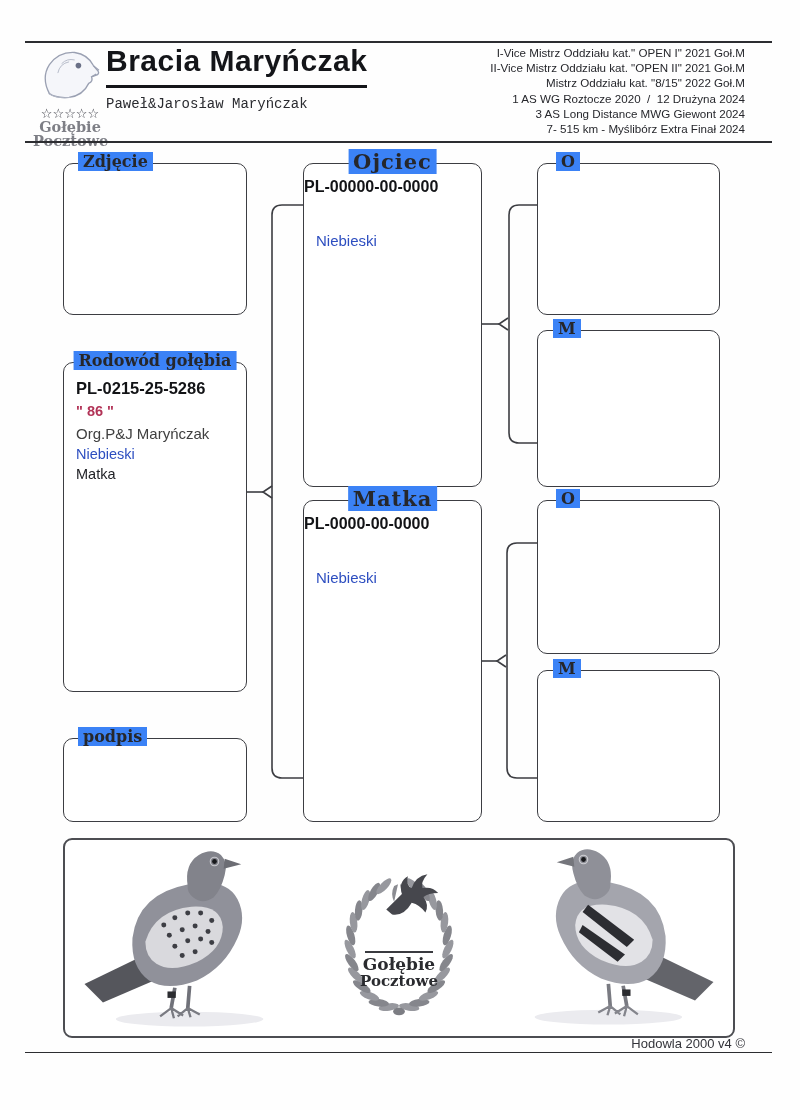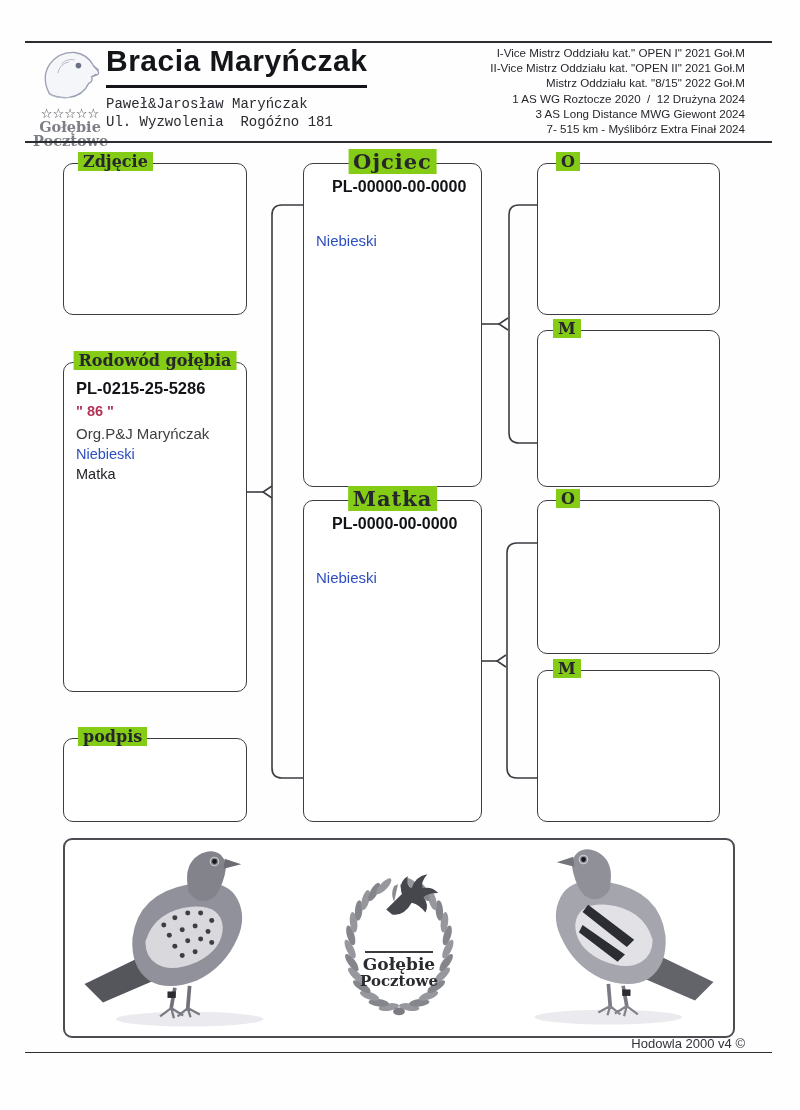--- a/index.html
+++ b/index.html
@@ -14,26 +14,26 @@
   .logo-word{font-family:"DejaVu Serif",serif;font-weight:bold;font-size:14.5px;color:#7e7f86;line-height:14px;}
   .head-main{position:absolute;left:106px;top:44px;}
   .brand-title{display:inline-block;font-size:30px;font-weight:bold;color:#141519;
                letter-spacing:.5px;border-bottom:3px solid #141519;padding-bottom:7px;margin-bottom:7px;}
   .head-line{font-size:14px;line-height:18px;color:#2a2b30;white-space:pre;font-family:Liberation Mono, monospace;}
   .ach-block{position:absolute;top:45px;right:55px;text-align:right;}
   .ach-line{font-size:11.6px;line-height:15.2px;color:#26272c;white-space:pre;}
 
   
   .pbox{position:absolute;background:#fff;border:1.6px solid #3c3d42;border-radius:10px;}
-  .tag{position:absolute;top:-12px;background:#84cc16;padding:0 5px;
+  .tag{position:absolute;top:-12px;background:#3b82f6;padding:0 5px;
        font-family:"DejaVu Serif",serif;font-weight:bold;font-size:16px;color:#26272b;white-space:nowrap;}
   .tag-left{left:14px;}
   .tag-center{left:50%;transform:translateX(-50%);}
   .tag-big{font-size:21px;top:-15px;letter-spacing:1px;}
-  .ring{margin:14px 0 0 28px;font-size:16px;font-weight:bold;color:#121316;}
+  .ring{margin:14px 0 0 0;font-size:16px;font-weight:bold;color:#121316;}
   .colorline{margin:36px 0 0 12px;font-size:15px;color:#2d4ec0;}
   .rod-content{padding:16px 8px 0 12px;}
   .rod-ring{font-size:16.5px;font-weight:bold;color:#121316;margin-bottom:5px;}
   .rod-name{font-size:14.5px;font-weight:bold;color:#b23357;margin-bottom:6px;}
   .rod-org{font-size:15px;font-weight:normal;color:#404040;margin-bottom:4px;}
   .rod-color{font-size:14.5px;color:#2d4ec0;margin-bottom:4px;}
   .rod-sex{font-size:14.5px;color:#212227;}
 
   .connectors{position:absolute;left:0;top:0;pointer-events:none;}
 
@@ -67,21 +67,20 @@
       <path d="M12 52 q10 6 24 4" fill="none" stroke="#b3b8c6" stroke-width="1"></path>
     </svg>
     <div class="logo-stars">☆☆☆☆☆</div>
     <div class="logo-word">Gołębie</div>
     <div class="logo-word">Pocztowe</div>
   </div>
 
   <div class="head-main">
     <div class="brand-title">Bracia Maryńczak</div>
     <div class="head-line">Paweł&amp;Jarosław Maryńczak</div>
-    <div class="head-line">Ul. Wyzwolenia  Rogóźno 181</div>
   </div>
 
   <div class="ach-block">
     <div class="ach-line">I-Vice Mistrz Oddziału kat." OPEN I" 2021 Goł.M</div>
     <div class="ach-line">II-Vice Mistrz Oddziału kat. "OPEN II" 2021 Goł.M</div>
     <div class="ach-line">Mistrz Oddziału kat. "8/15" 2022 Goł.M</div>
     <div class="ach-line">1 AS WG Roztocze 2020  /  12 Drużyna 2024</div>
     <div class="ach-line">3 AS Long Distance MWG Giewont 2024</div>
     <div class="ach-line">7- 515 km - Myślibórz Extra Finał 2024</div>
   </div>

